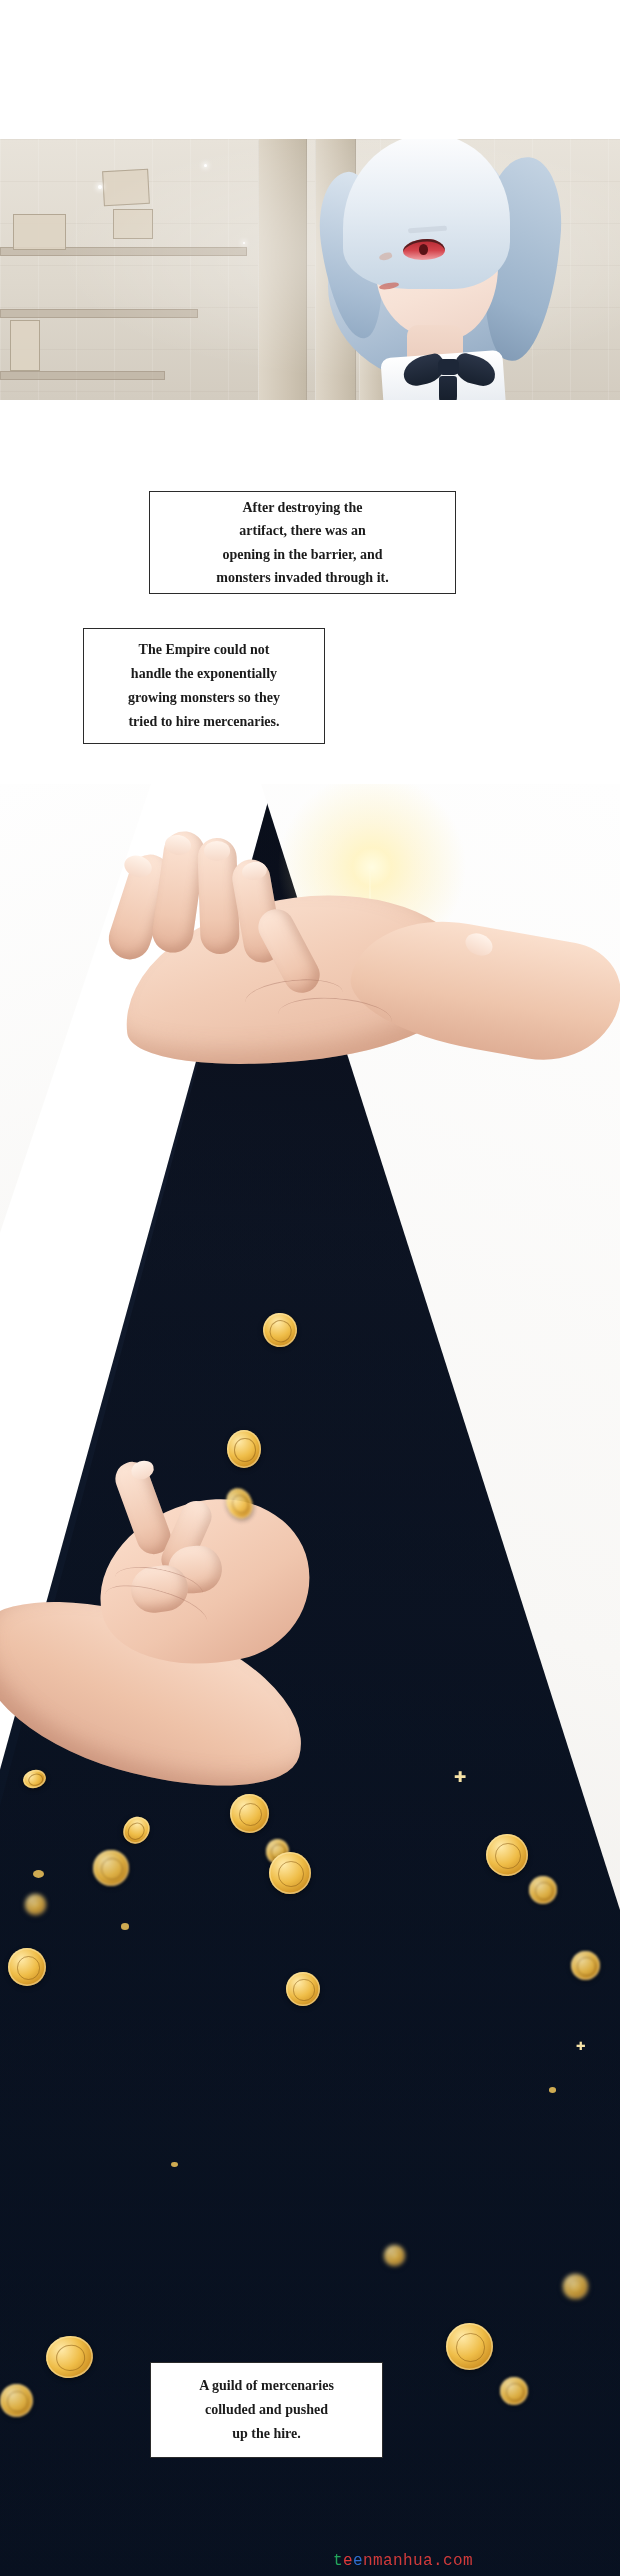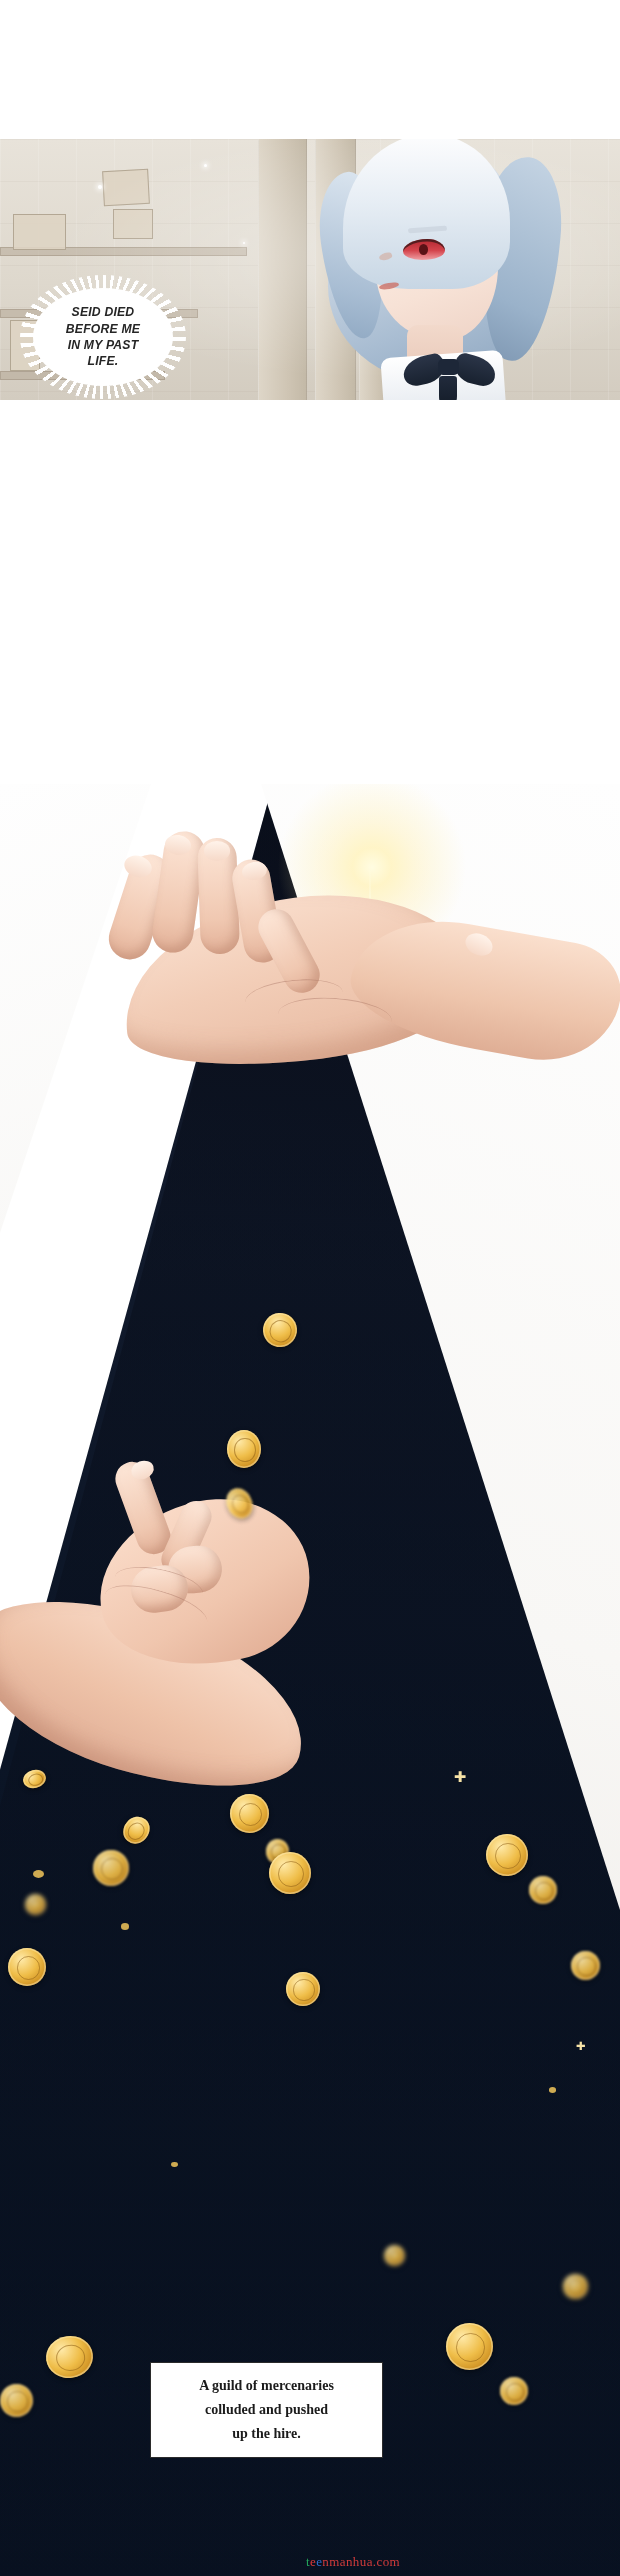--- a/index.html
+++ b/index.html
@@ -425,24 +425,24 @@
   .cross {
     position: absolute;
     color: #f6e2a6;
     font-size: 14.7px;
     line-height: 1;
   }
 
   
   .watermark {
     position: absolute;
-    left: 306px;
+    left: 333px;
     bottom: 6.5px;
-    font-family: Liberation Serif, serif;
-    font-size: 13px;
+    font-family: Liberation Mono, monospace;
+    font-size: 16px;
     letter-spacing: 0.4px;
     white-space: nowrap;
   }
   .wm-t { color: #22a55b; }
   .wm-e1 { color: #e03a3a; }
   .wm-e2 { color: #2f6fd0; }
   .wm-rest { color: #d23b3b; }
 </style>
 </head>
 <body>
@@ -479,31 +479,31 @@
       <div class="nose"></div>
       <div class="lip"></div>
       <div class="neck"></div>
       <div class="collar"></div>
       <div class="ribbon-l"></div>
       <div class="ribbon-r"></div>
       <div class="ribbon-tail"></div>
       <div class="ribbon-knot"></div>
     </div>
 
-    <div class="bubble">
-      <div class="bubble-spikes"></div>
-      <div class="bubble-core"></div>
-      <div class="bubble-text">SEID DIED
-BEFORE ME
-IN MY PAST
-LIFE.</div>
-    </div>
   </div>
 
-
+  <div class="narr" id="narr1">After destroying the
+artifact, there was an
+opening in the barrier, and
+monsters invaded through it.</div>
+
+  <div class="narr" id="narr2">The Empire could not
+handle the exponentially
+growing monsters so they
+tried to hire mercenaries.</div>
 
   <div class="panel2">
     <div class="dark-wedge"></div>
     <div class="dark-wedge-2"></div>
     <div class="white-left"></div>
     <div class="white-right"></div>
 
     <div class="flare"></div>
     <div class="flare-ray"></div>
     <div class="flare-ray h"></div>

